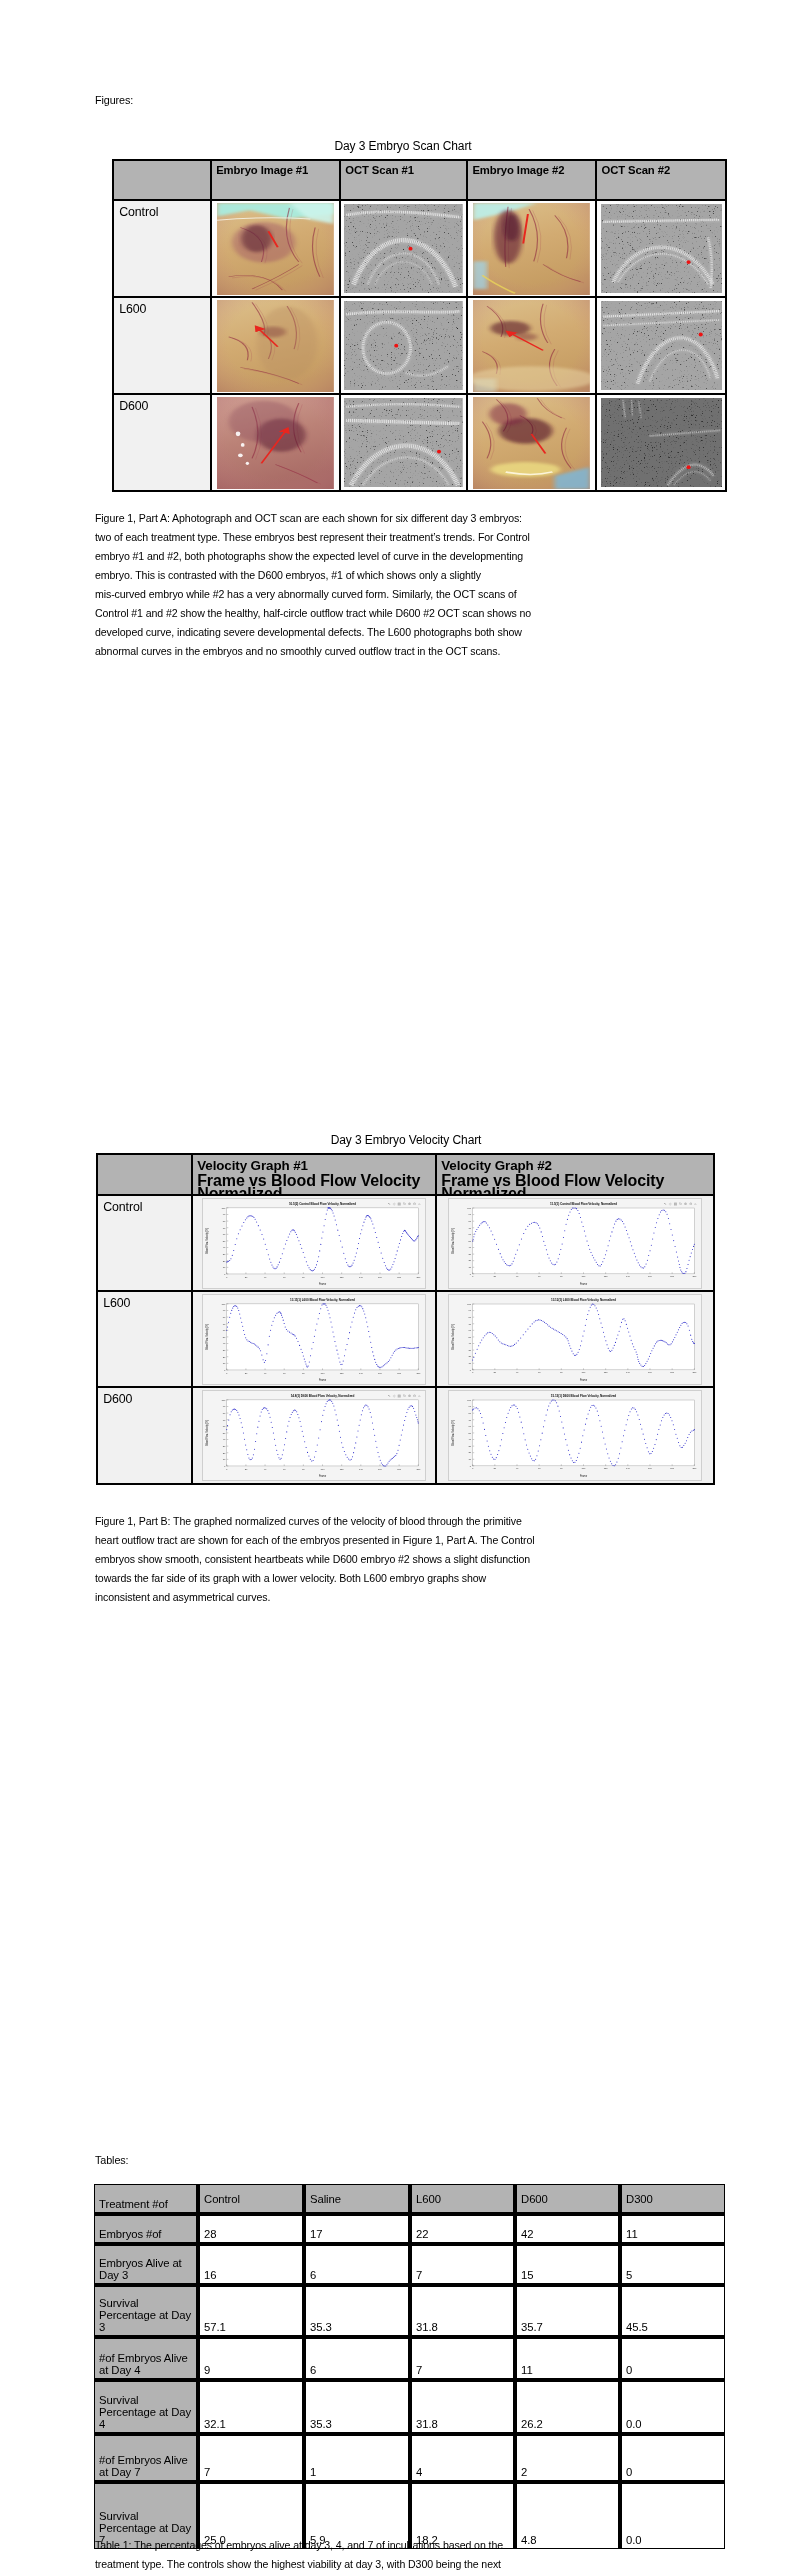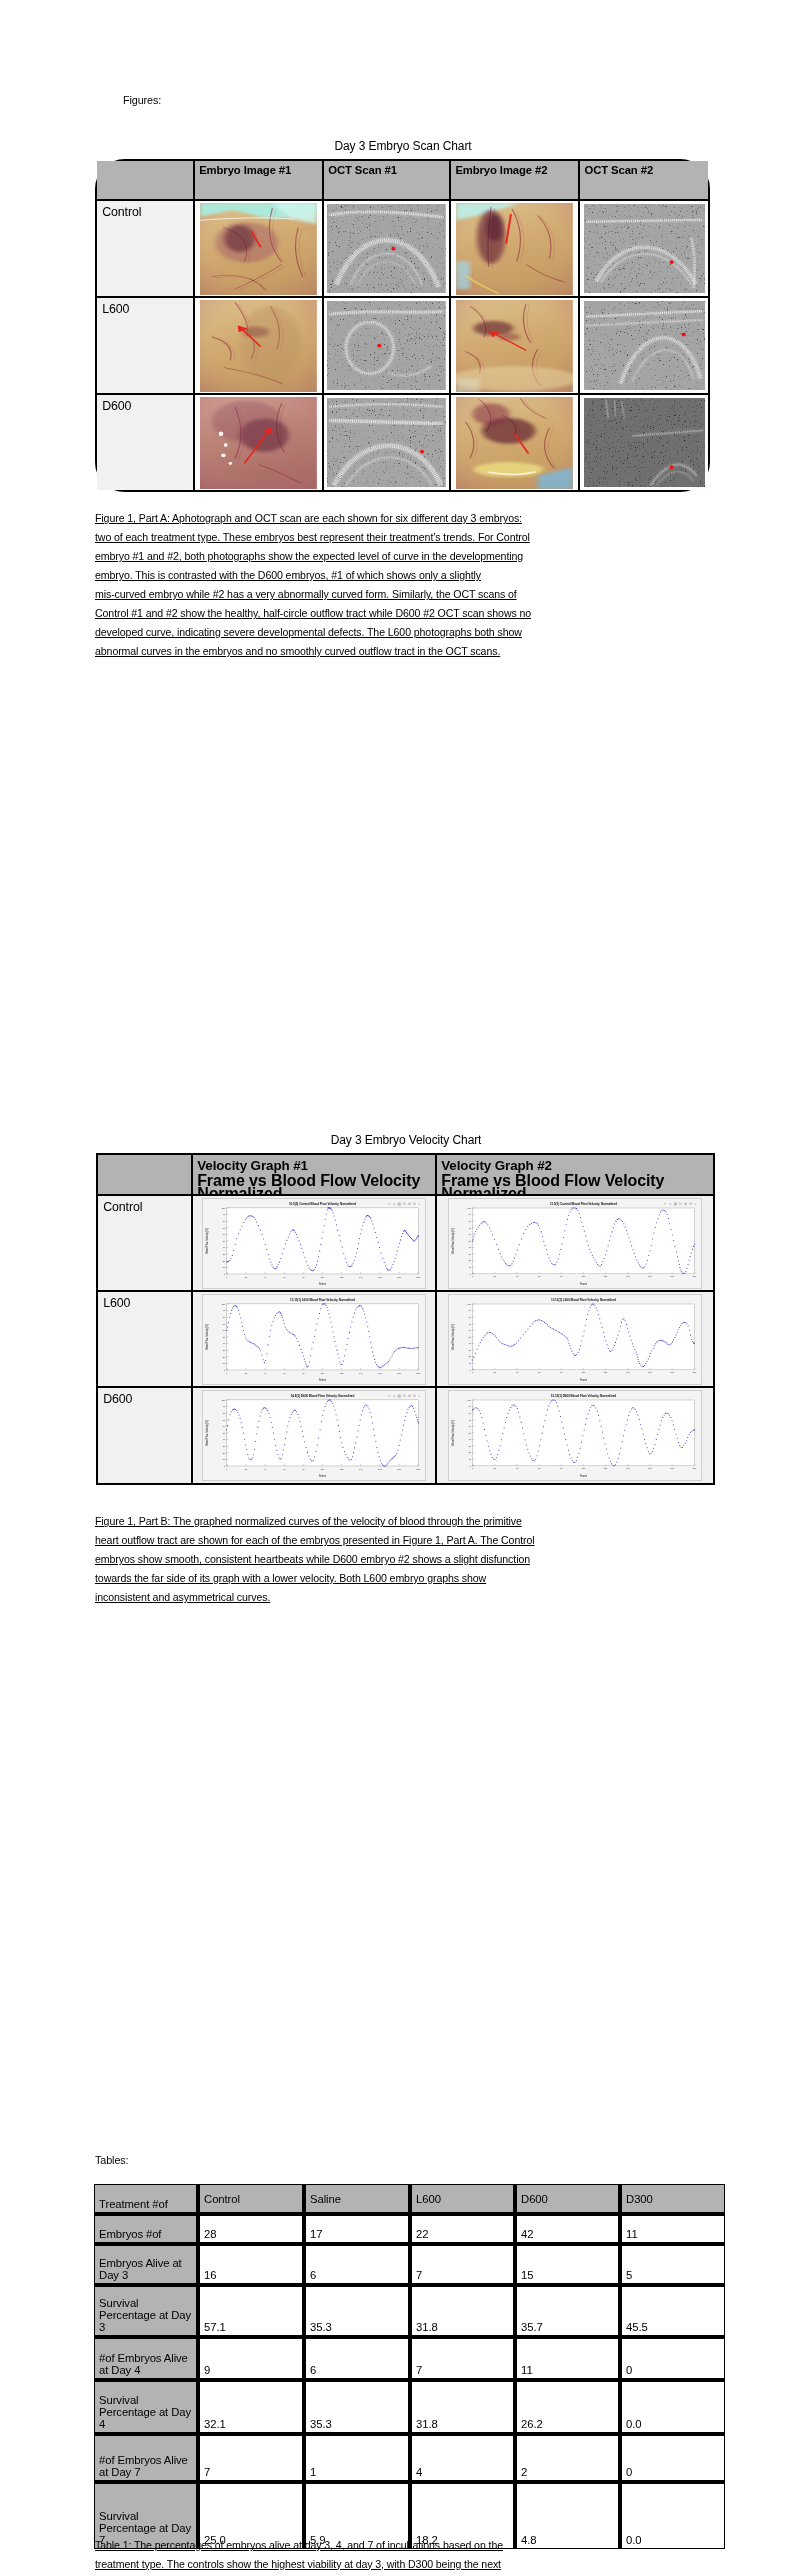--- a/index.html
+++ b/index.html
@@ -2,46 +2,46 @@
 <html style="font-size:8.2px"><head>
 <meta charset="utf-8">
 <style>
   html,body{margin:0;padding:0;background:#888;}
   #page{position:relative;width:796px;height:4122px;background:#ffffff;
         font-family:"Liberation Sans","DejaVu Sans",sans-serif;color:#000;
         letter-spacing:-0.1px;overflow:hidden;}
   .abs{position:absolute;}
   .sec-head{font-size:10.8px;}
   .tbl-title{font-size:12px;text-align:center;}
-  .caption{font-size:10.6px;line-height:19px;white-space:pre-line;text-decoration:underline;}
+  .caption{font-size:10.6px;line-height:19px;white-space:pre-line;}
   
   .fig-table{display:grid;background:#000;border:2.6px solid #000;gap:2.1px;}
   .fig-table .hcell{background:#b3b3b3;font-weight:bold;font-size:11.3px;padding:3.1px 4.1px;}
   .fig-table .lcell{background:#f1f1f1;font-size:12.4px;padding:4.1px 5.2px;}
   .fig-table .icell{background:#fdfdfd;display:flex;align-items:center;justify-content:center;overflow:hidden;}
   .fig-table .gcell{background:#f0f0f0;display:flex;align-items:center;justify-content:center;overflow:hidden;}
   .vhead1{font-size:13.4px;font-weight:bold;line-height:15.5px;}
   .vhead2{font-size:16px;font-weight:bold;line-height:13.4px;}
   
   .data-table{display:grid;background:#000;border:1.5px solid #000;gap:4px;font-size:11.3px;}
   .data-table .hd{background:#b3b3b3;padding:2.1px 4.1px;display:flex;align-items:flex-end;}
   .data-table .lb{background:#b3b3b3;padding:2.1px 4.1px;display:flex;align-items:flex-end;}
   .data-table .vl{background:#ffffff;padding:2.1px 4.1px;display:flex;align-items:flex-end;}
   svg{display:block;}
 </style>
 </head>
 <body>
 
 <div id="page">
 
-  <div class="abs sec-head" style="left:95px;top:94px;margin-left:28px;">Figures:</div>
+  <div class="abs sec-head" style="left:95px;top:94px;">Figures:</div>
 
   <div class="abs tbl-title" style="left:95px;top:139px;width:616px;">Day 3 Embryo Scan Chart</div>
 
-  <div class="abs fig-table" id="scan-table" style="left:95px;top:159px;grid-template-columns:96px 127px 125px 127px 128px;grid-template-rows:38px 95px 95px 95px;border-radius:30px;">
+  <div class="abs fig-table" id="scan-table" style="left:112px;top:159px;grid-template-columns:96px 127px 125px 127px 128px;grid-template-rows:38px 95px 95px 95px;">
       <div class="hcell"></div>
       <div class="hcell">Embryo Image #1</div>
       <div class="hcell">OCT Scan #1</div>
       <div class="hcell">Embryo Image #2</div>
       <div class="hcell">OCT Scan #2</div>
       <div class="lcell">Control</div>
       <div class="icell">
         <div style="width:92%;height:97%">
           <svg width="100%" height="100%" viewBox="0 0 100 150" preserveAspectRatio="none">
             <defs>

